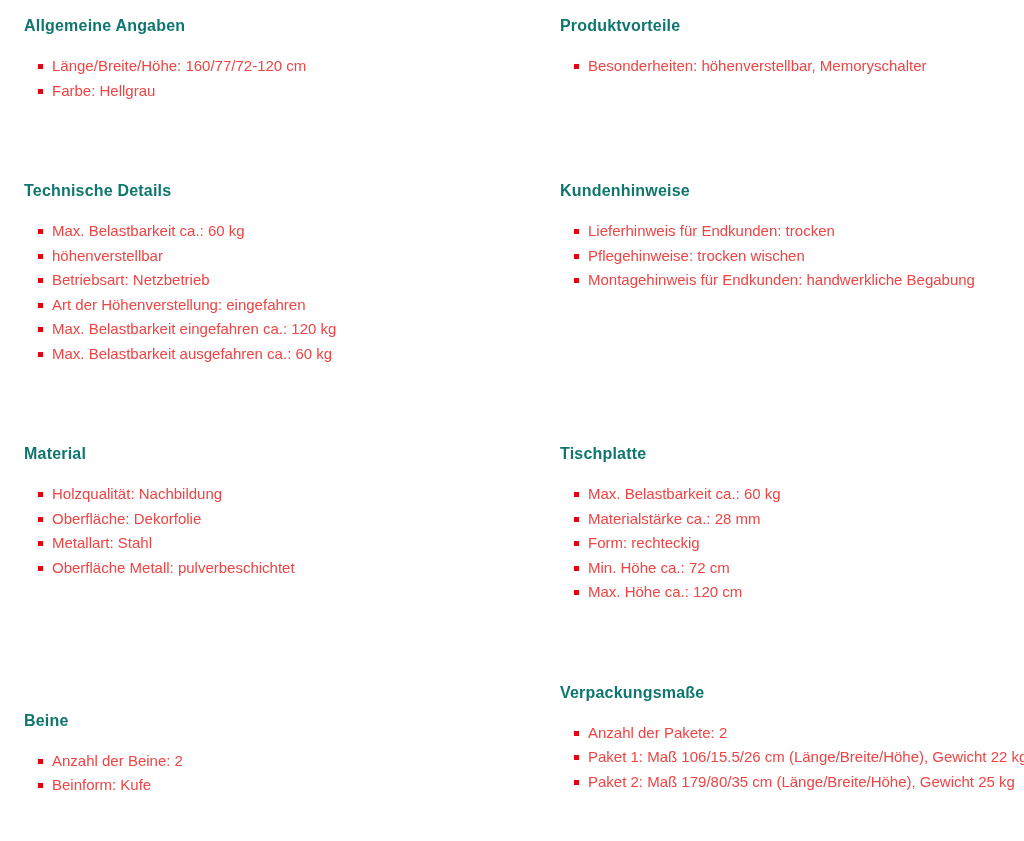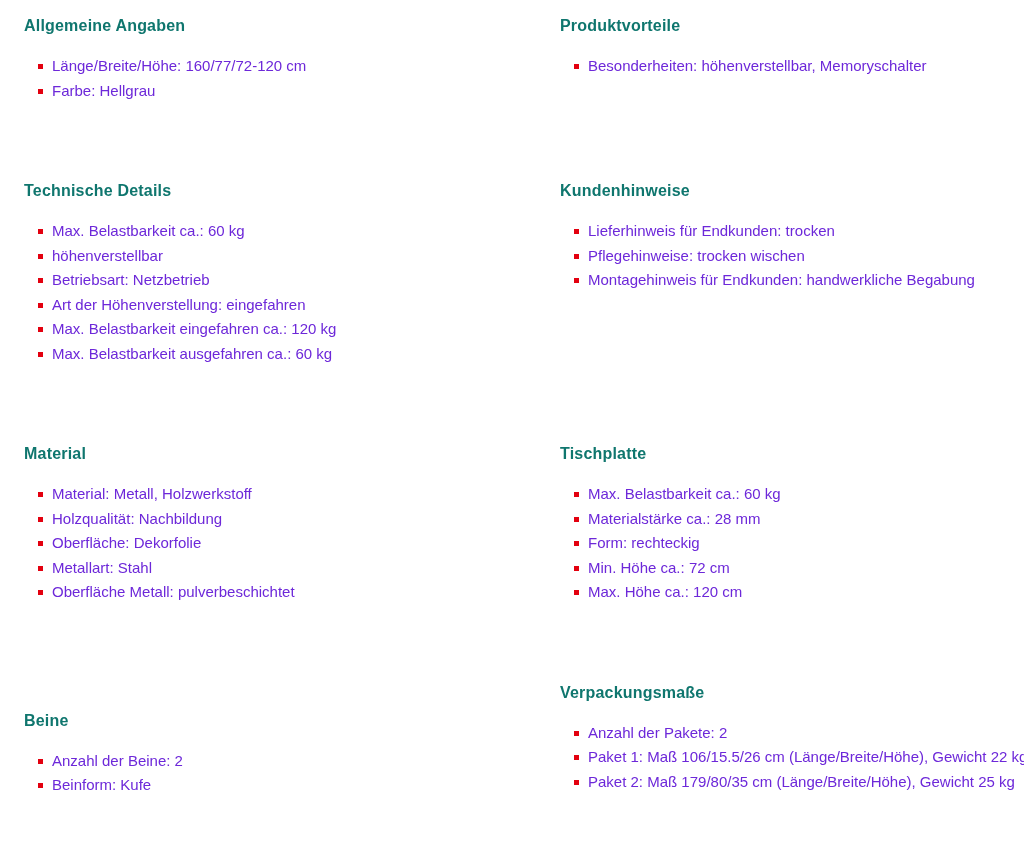--- a/index.html
+++ b/index.html
@@ -35,21 +35,21 @@
   .spec-list {
     list-style: none;
     margin: 0;
     padding: 0;
   }
   .spec-item {
     position: relative;
     padding-left: 28px;
     font-size: 15px;
     line-height: 24.5px;
-    color: #6d28d9;
+    color: #ef4444;
     white-space: nowrap;
   }
   .bullet {
     position: absolute;
     left: 14px;
     top: 10px;
     width: 5px;
     height: 5px;
     background: #e3000f;
     display: inline-block;
@@ -76,21 +76,20 @@
           <li class="spec-item"><span class="bullet"></span><span>Betriebsart: Netzbetrieb</span></li>
           <li class="spec-item"><span class="bullet"></span><span>Art der Höhenverstellung: eingefahren</span></li>
           <li class="spec-item"><span class="bullet"></span><span>Max. Belastbarkeit eingefahren ca.: 120 kg</span></li>
           <li class="spec-item"><span class="bullet"></span><span>Max. Belastbarkeit ausgefahren ca.: 60 kg</span></li>
         </ul>
   </section>
 
   <section class="spec-section" style="grid-area: 3 / 1;">
     <h3 class="spec-title">Material</h3>
     <ul class="spec-list">
-          <li class="spec-item"><span class="bullet"></span><span>Material: Metall, Holzwerkstoff</span></li>
           <li class="spec-item"><span class="bullet"></span><span>Holzqualität: Nachbildung</span></li>
           <li class="spec-item"><span class="bullet"></span><span>Oberfläche: Dekorfolie</span></li>
           <li class="spec-item"><span class="bullet"></span><span>Metallart: Stahl</span></li>
           <li class="spec-item"><span class="bullet"></span><span>Oberfläche Metall: pulverbeschichtet</span></li>
         </ul>
   </section>
 
   <section class="spec-section" style="grid-area: 4 / 1; margin-top: 28px;">
     <h3 class="spec-title">Beine</h3>
     <ul class="spec-list">

